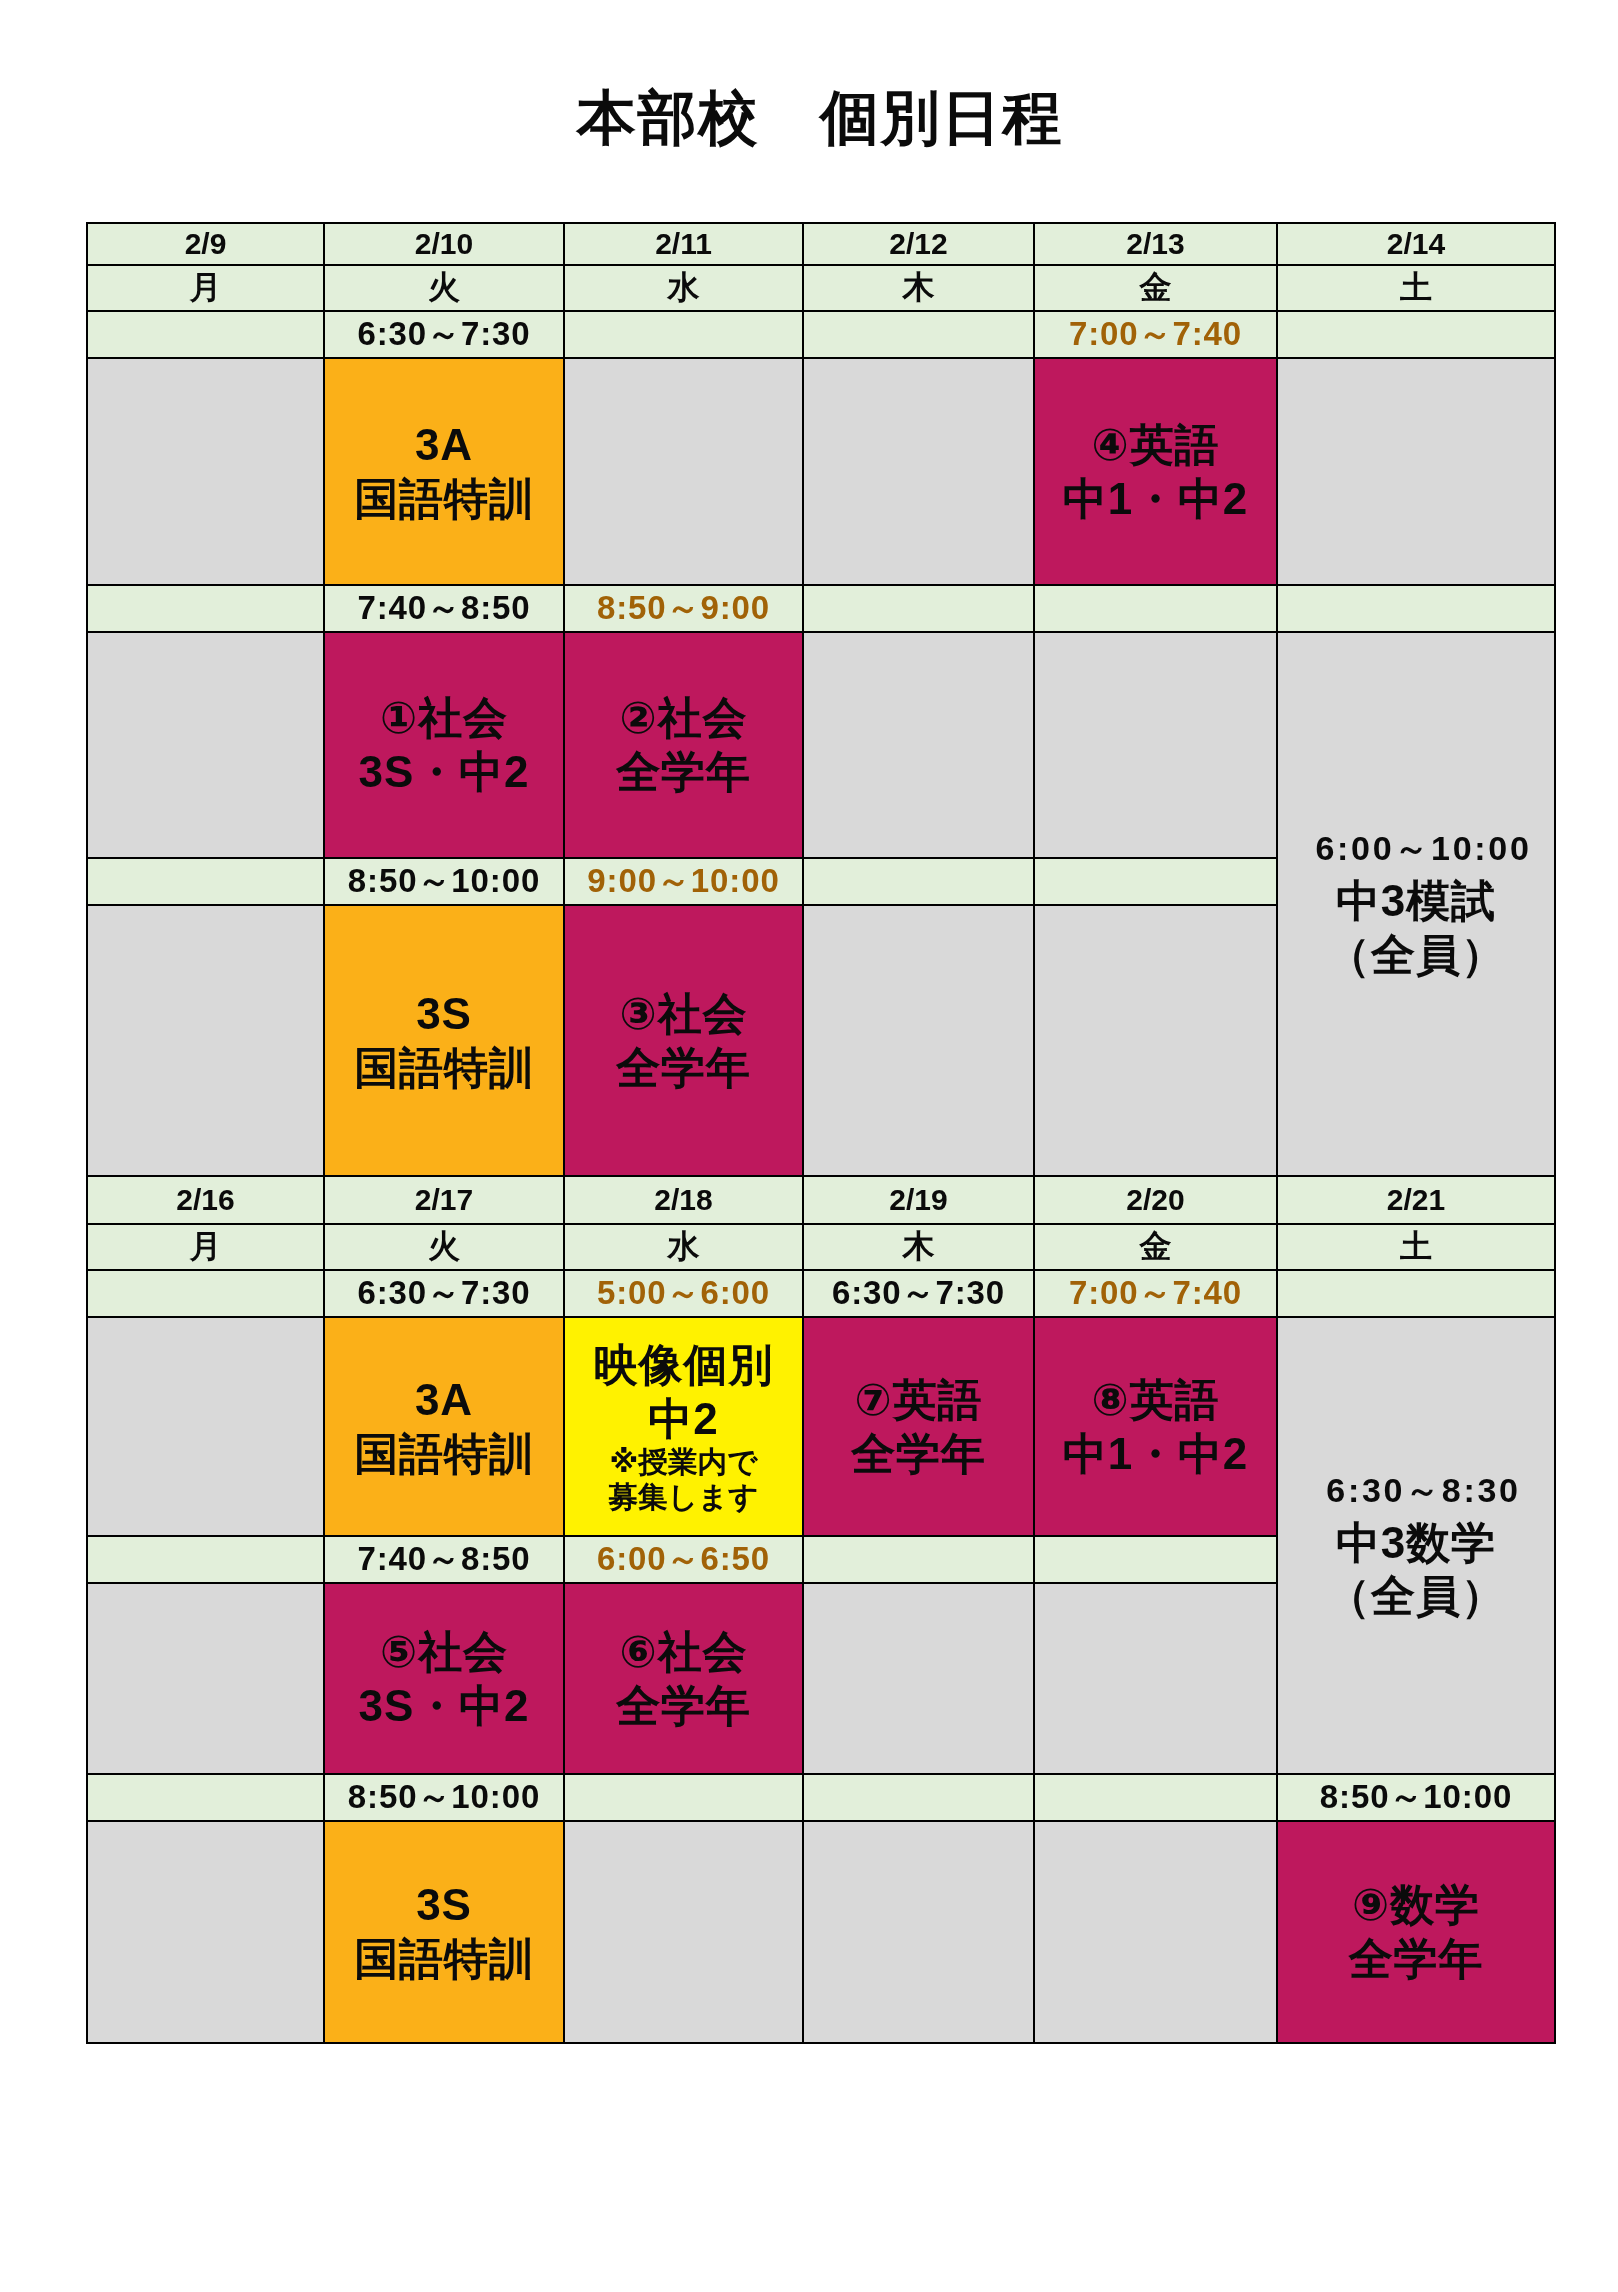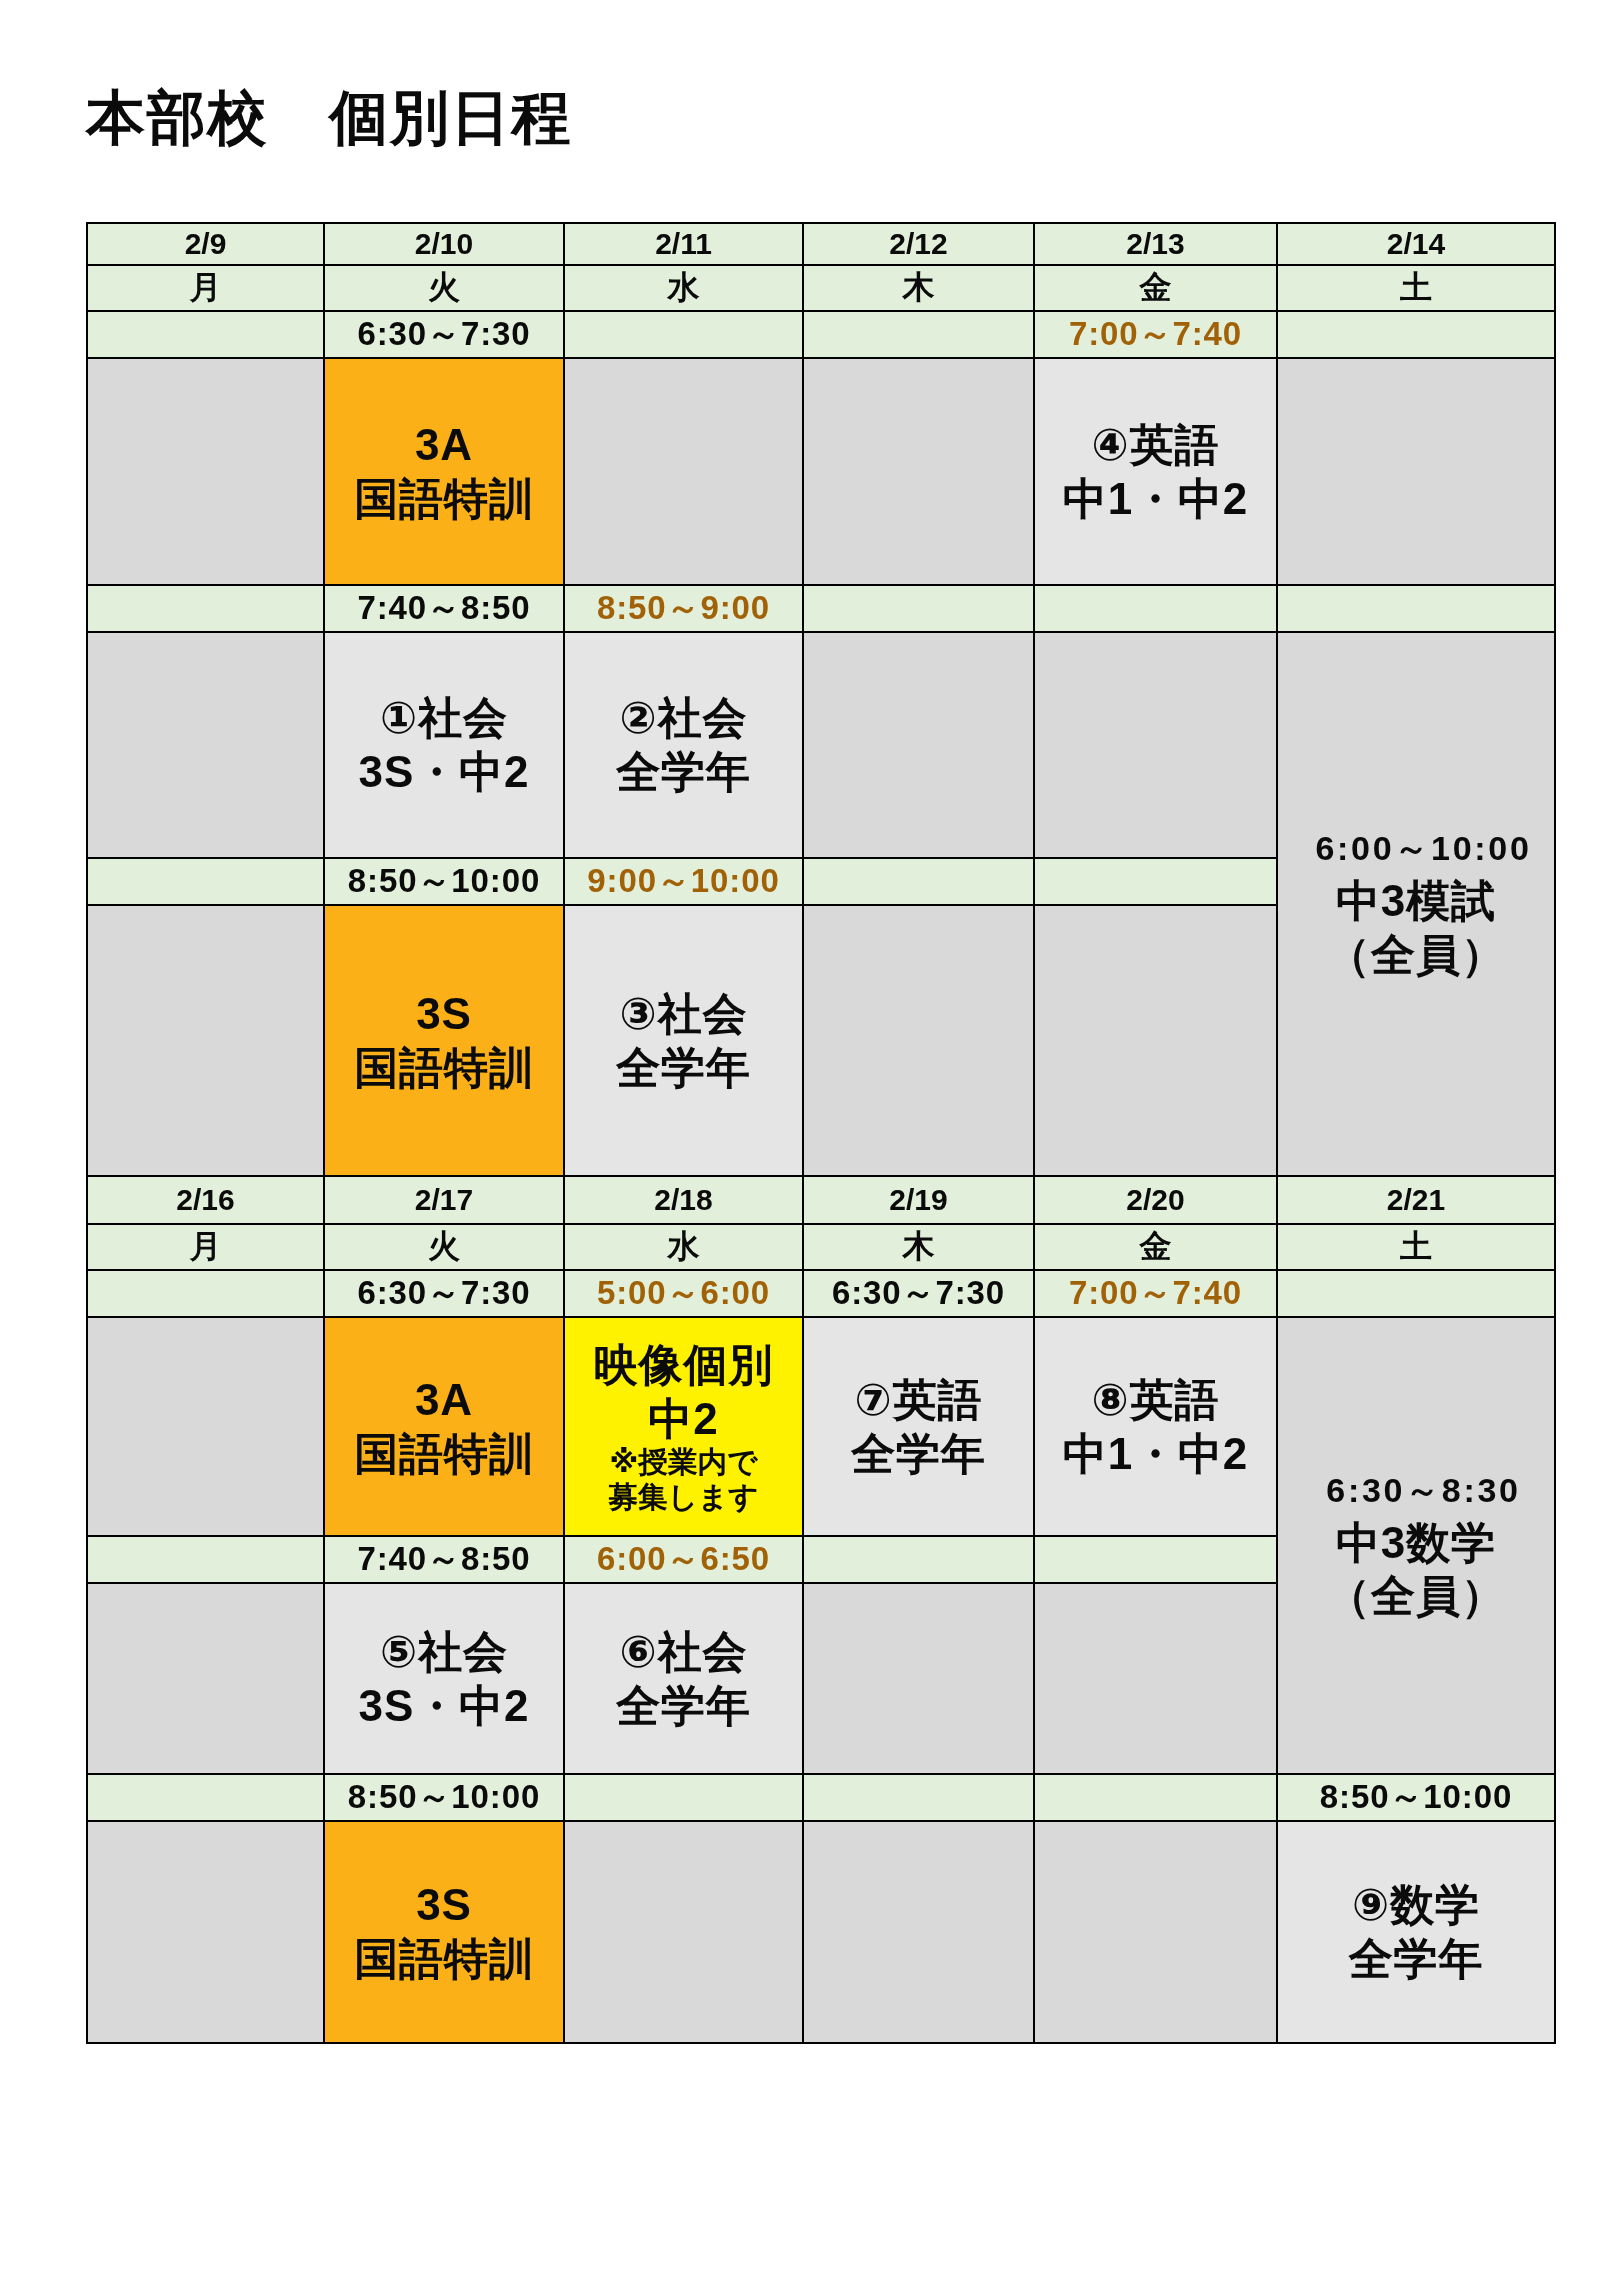--- a/index.html
+++ b/index.html
@@ -14,21 +14,21 @@
     overflow: hidden;
     font-family: "Liberation Sans", "DejaVu Sans", sans-serif;
     font-weight: 700;
     color: #0b0b0b;
   }
   .page-title {
     position: absolute;
     top: 79px;
     left: 86px;
     width: 1468px;
-    text-align: left;
+    text-align: center;
     font-size: 59px;
     letter-spacing: 1.8px;
     white-space: pre;
   }
   table.schedule {
     position: absolute;
     left: 86px;
     top: 222px;
     border-collapse: collapse;
     table-layout: fixed;
@@ -38,21 +38,21 @@
     border: 2.7px solid #000000;
     text-align: center;
     vertical-align: middle;
     padding: 0;
     overflow: hidden;
   }
   td.green  { background: #E2EFDA; }
   td.gray   { background: #D9D9D9; }
   td.orange { background: #FBB018; }
   td.yellow { background: #FFF200; text-align: center; }
-  td.white  { background: #e5e5e5; }
+  td.white  { background: #be185d; }
 
   tr.dates td { font-size: 30px; }
   tr.days  td { font-size: 32px; }
   tr.time  td { font-size: 33px; letter-spacing: 0.9px; }
   td.red   { color: #a16207; }
 
   .line  { font-size: 44px; line-height: 1.22; letter-spacing: 0.9px; }
   .small { font-size: 29.6px; line-height: 1.18; letter-spacing: 0; }
   .mtime { font-size: 34px; line-height: 1.3; letter-spacing: 2.7px; margin-bottom: 3.6px; padding-left: 15px; }
 </style>

